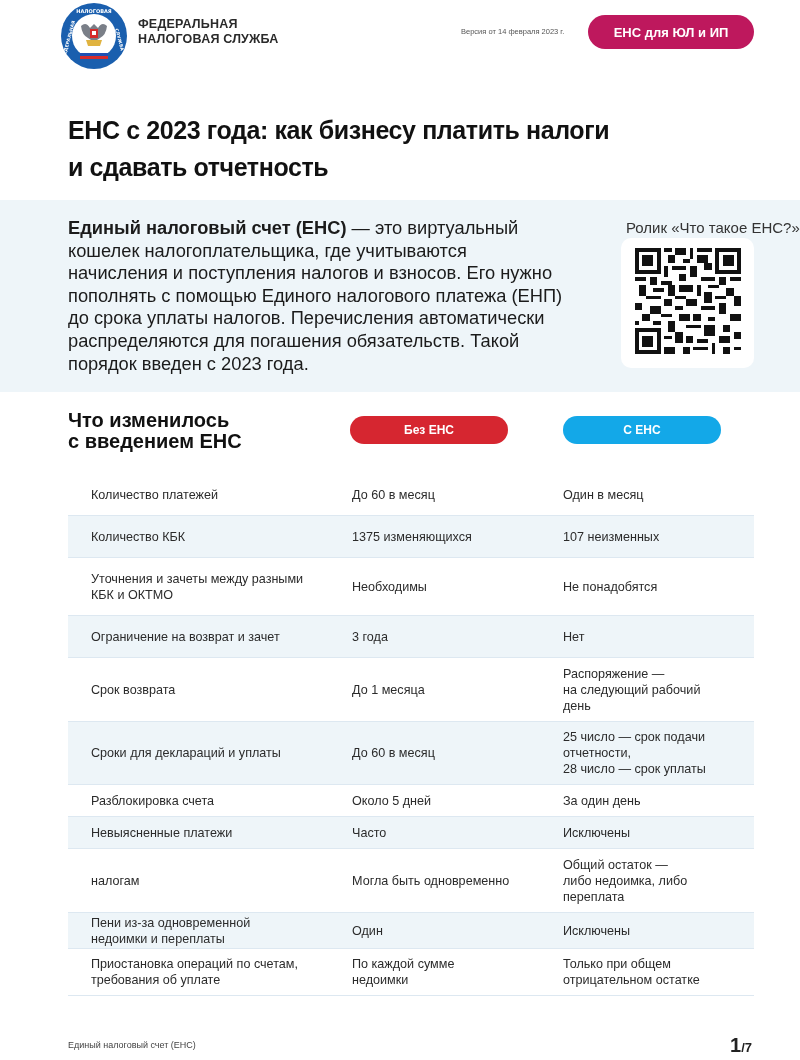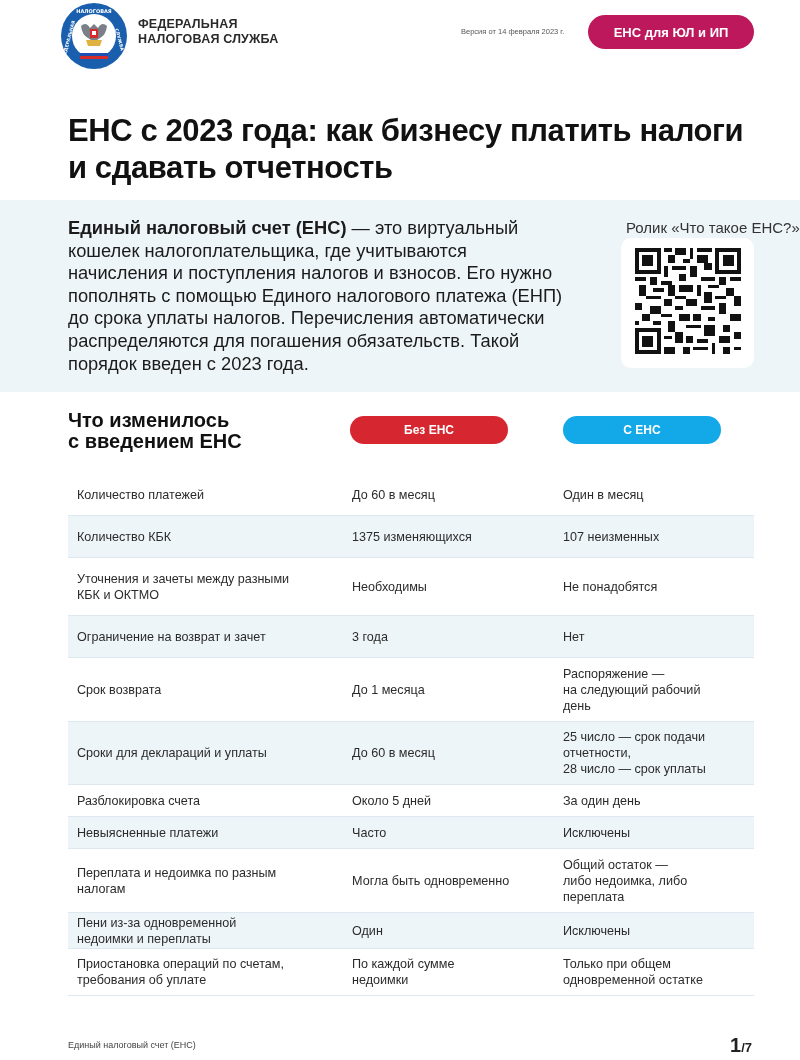--- a/index.html
+++ b/index.html
@@ -8,21 +8,21 @@
 
   
   .header { position: absolute; left: 0; top: 0; width: 800px; height: 75px; }
   .logo { position: absolute; left: 60px; top: 2px; width: 68px; height: 68px; }
   .org-name { position: absolute; left: 138px; top: 17px; font-size: 12.5px; font-weight: bold; line-height: 15px; color: #2a2a2a; letter-spacing: 0.2px; }
   .org-name span { display: block; }
   .version { position: absolute; left: 461px; top: 27px; font-size: 7.5px; color: #555; }
   .ens-btn { position: absolute; left: 588px; top: 15px; width: 166px; height: 34px; border-radius: 17px; background: #be185d; color: #fff; font-size: 13px; font-weight: bold; display: flex; align-items: center; justify-content: center; }
 
   
-  .page-title { position: absolute; left: 68px; top: 112px; width: 680px; font-size: 31px; font-weight: bold; line-height: 37px; color: #111; letter-spacing: -0.4px; }
+  .page-title { position: absolute; left: 68px; top: 112px; width: 680px; font-size: 25px; font-weight: bold; line-height: 37px; color: #111; letter-spacing: -0.4px; }
   .page-title span { display: block; }
 
   
   .intro-band { position: absolute; left: 0; top: 200px; width: 800px; height: 192px; background: #eef5f9; }
   .intro-text { position: absolute; left: 68px; top: 17px; width: 540px; font-size: 18.3px; line-height: 22.6px; color: #1b1b1b; }
   .intro-text b { font-weight: bold; }
   .qr-caption { position: absolute; left: 626px; top: 19px; font-size: 15px; color: #333; }
   .qr-card { position: absolute; left: 621px; top: 38px; width: 133px; height: 130px; background: #fff; border-radius: 10px; }
   .qr { position: absolute; left: 14px; top: 10px; width: 106px; height: 106px; }
 
@@ -31,21 +31,21 @@
   .section-title span { display: block; }
   .pill { position: absolute; top: 416px; width: 158px; height: 28px; border-radius: 14px; color: #fff; font-size: 12px; font-weight: bold; display: flex; align-items: center; justify-content: center; }
   .pill-red { left: 350px; background: #d62630; }
   .pill-blue { left: 563px; background: #13a8e8; }
 
   
   .table { position: absolute; left: 68px; top: 475px; width: 686px; }
   .row { position: relative; display: flex; align-items: center; border-bottom: 1.5px solid #dde8f1; font-size: 12.6px; line-height: 16px; color: #2b2b2b; }
   .row.alt { background: #eef5f9; }
   .cell { position: absolute; top: 50%; transform: translateY(-50%); }
-  .c1 { left: 9px; width: 265px; }
+  .c1 { left: 23px; width: 265px; }
   .c2 { left: 284px; width: 200px; }
   .c3 { left: 495px; width: 185px; }
   .cell span { display: block; }
 
   
   .footer-text { position: absolute; left: 68px; top: 1040px; font-size: 9px; color: #444; }
   .page-num { position: absolute; left: 730px; top: 1034px; font-size: 20px; font-weight: bold; color: #222; }
   .page-num small { font-size: 13px; font-weight: bold; }
 </style>
 </head>
@@ -268,21 +268,20 @@
       </div>
       <div class="cell c2">
         <span>Часто</span>
       </div>
       <div class="cell c3">
         <span>Исключены</span>
       </div>
     </div>
     <div class="row" style="height: 64px;">
       <div class="cell c1">
-        <span>Переплата и недоимка по разным</span>
         <span>налогам</span>
       </div>
       <div class="cell c2">
         <span>Могла быть одновременно</span>
       </div>
       <div class="cell c3">
         <span>Общий остаток —</span>
         <span>либо недоимка, либо</span>
         <span>переплата</span>
       </div>
@@ -303,19 +302,19 @@
       <div class="cell c1">
         <span>Приостановка операций по счетам,</span>
         <span>требования об уплате</span>
       </div>
       <div class="cell c2">
         <span>По каждой сумме</span>
         <span>недоимки</span>
       </div>
       <div class="cell c3">
         <span>Только при общем</span>
-        <span>одновременной остатке</span>
+        <span>отрицательном остатке</span>
       </div>
     </div>
   </div>
 
 <div class="footer-text">Единый налоговый счет (ЕНС)</div>
 <div class="page-num"><span>1</span><small>/7</small></div>
 
 </body></html>

